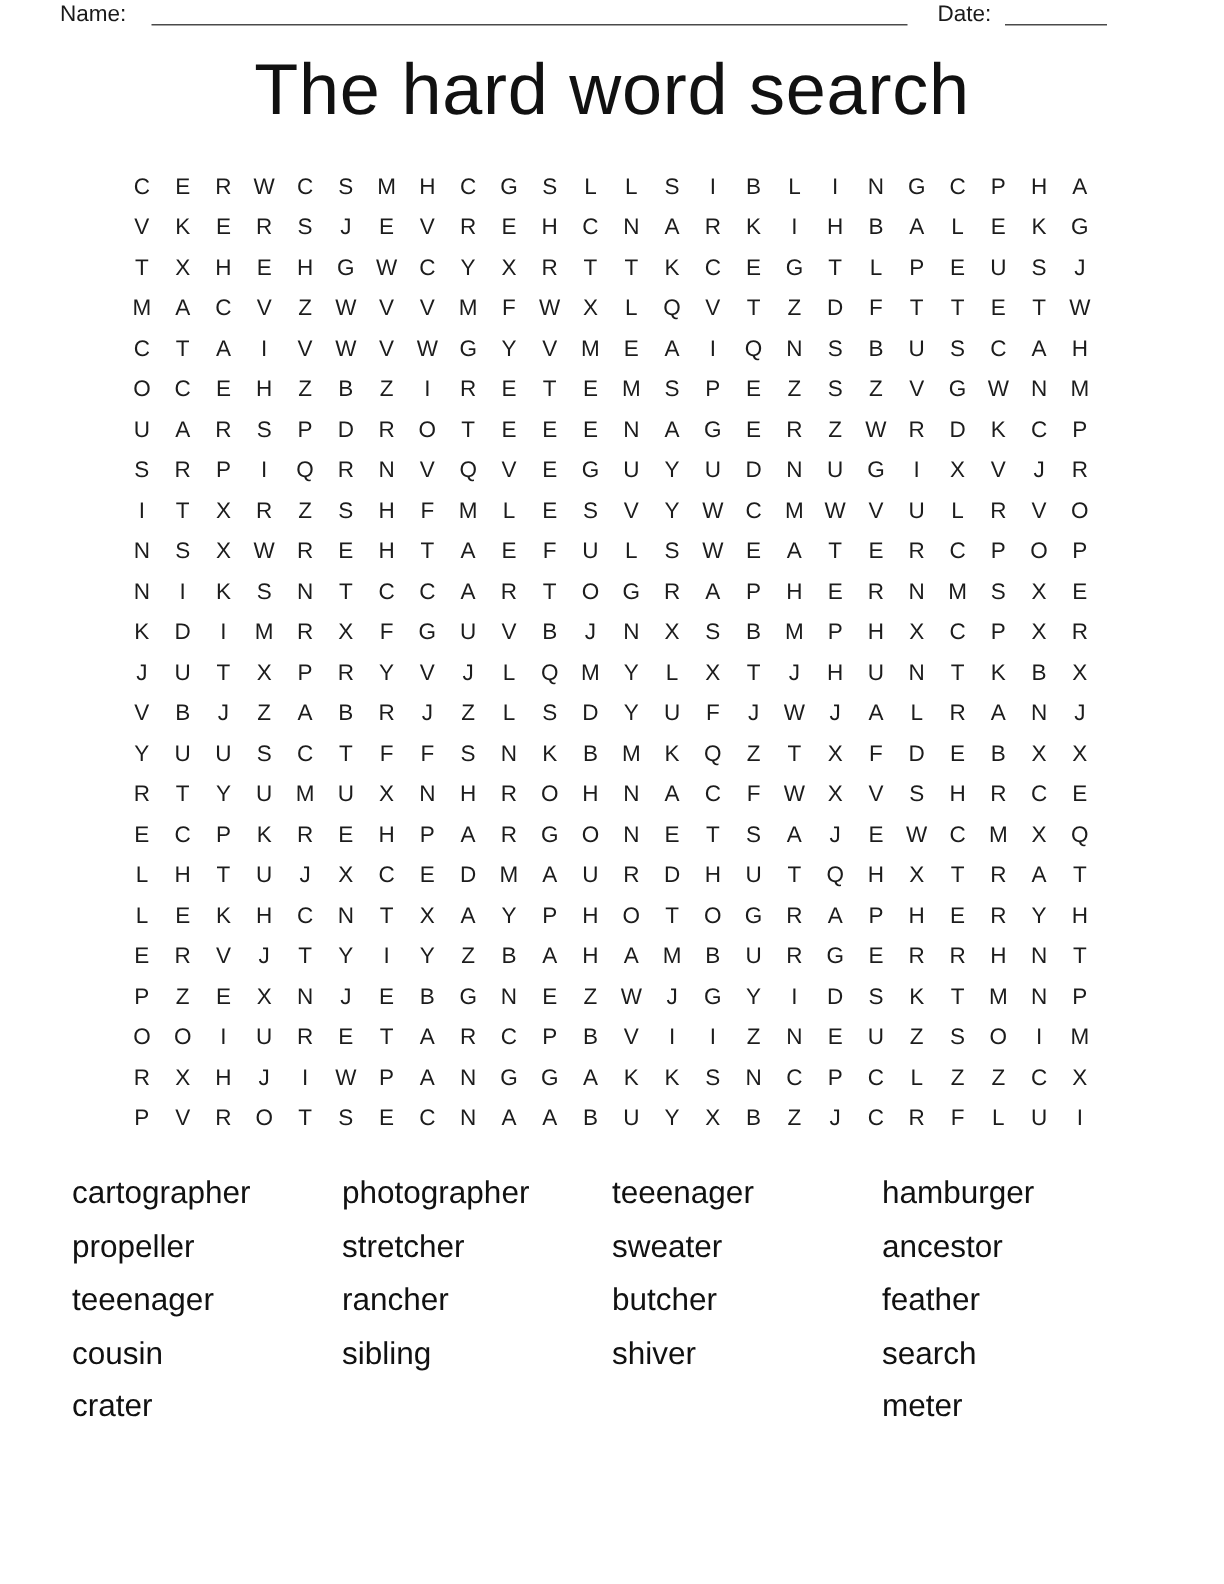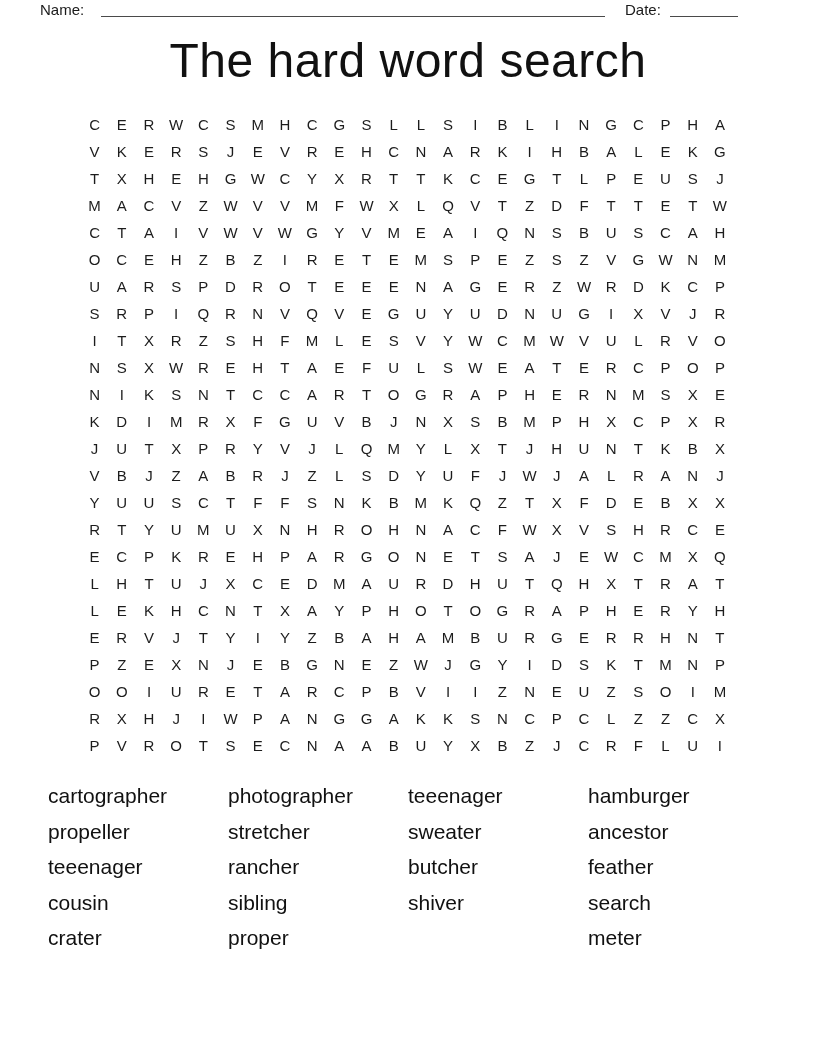--- a/index.html
+++ b/index.html
@@ -747,21 +747,20 @@
         <div class="word">propeller</div>
         <div class="word">teeenager</div>
         <div class="word">cousin</div>
         <div class="word">crater</div>
       </div>
       <div class="word-col">
         <div class="word">photographer</div>
         <div class="word">stretcher</div>
         <div class="word">rancher</div>
         <div class="word">sibling</div>
-        <div class="word">proper</div>
       </div>
       <div class="word-col">
         <div class="word">teeenager</div>
         <div class="word">sweater</div>
         <div class="word">butcher</div>
         <div class="word">shiver</div>
       </div>
       <div class="word-col">
         <div class="word">hamburger</div>
         <div class="word">ancestor</div>

